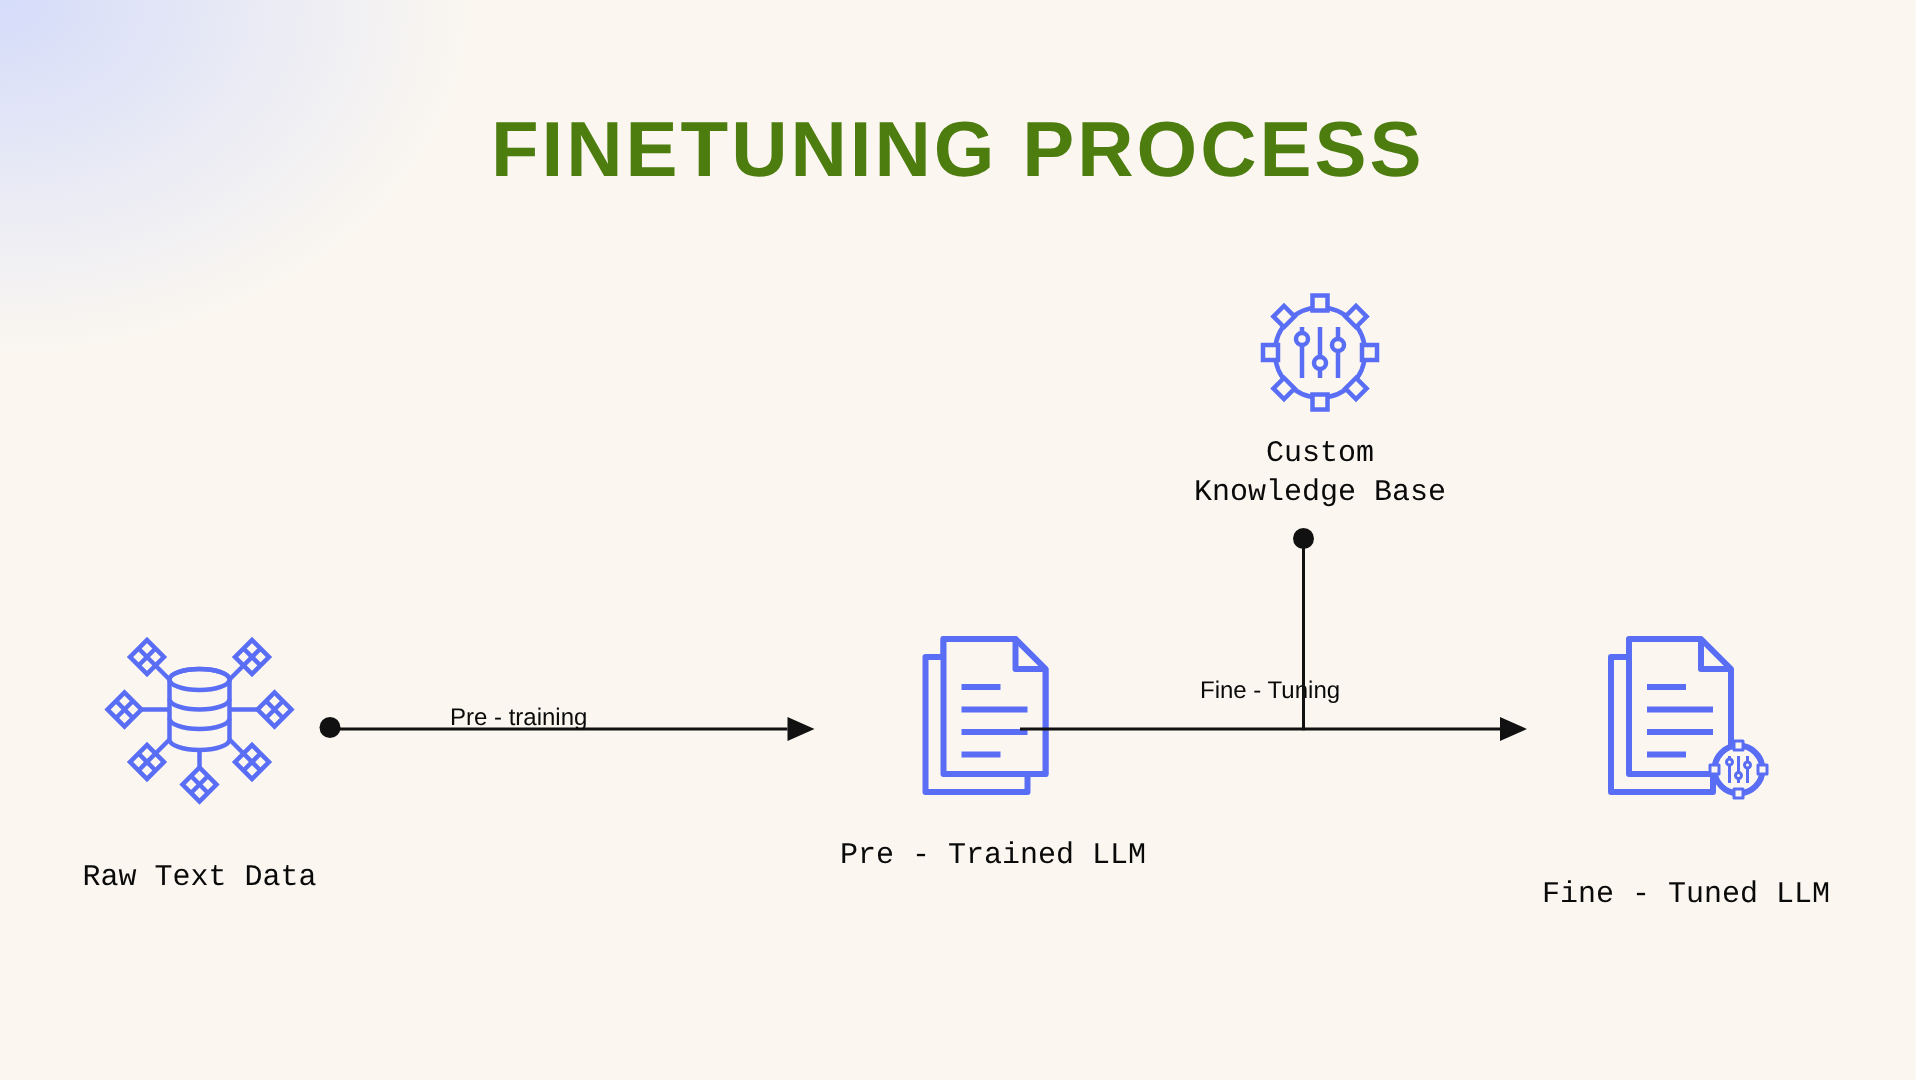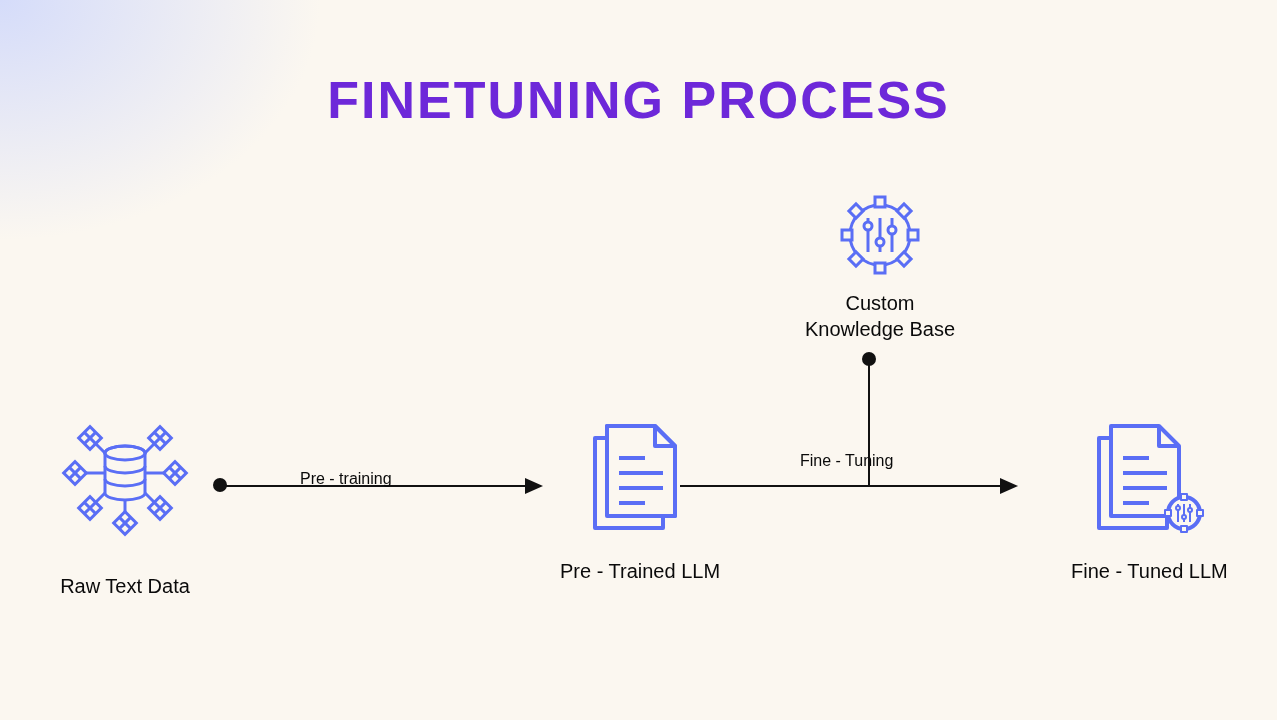--- a/index.html
+++ b/index.html
@@ -13,27 +13,28 @@
   }
   .title {
     position: absolute;
     top: 70px;
     left: 0;
     right: 0;
     text-align: center;
     font-size: 52px;
     font-weight: 900;
     letter-spacing: 2px;
-    color: #6d28d9;
+    color: #4d7c0f;
   }
   .node {
     position: absolute;
     display: flex;
     flex-direction: column;
     align-items: center;
+    font-family: Liberation Mono, monospace;
   }
   .node-label {
     font-size: 20px;
     color: #0a0a0a;
     text-align: center;
     line-height: 1.3;
     margin-top: 10px;
   }
   .edge-label {
     position: absolute;
@@ -164,21 +165,21 @@
   </svg>
   <div class="node-label" style="white-space:pre-line;">Custom
 Knowledge Base</div>
 </div>
 
 <div class="dot" style="left:862px; top:352px;"></div>
 <svg class="connector" style="left:866px; top:362px;" width="6" height="125">
   <line x1="3" y1="0" x2="3" y2="125" stroke="#111" stroke-width="2"></line>
 </svg>
 
-<div class="node" style="left:1071px; top:418px;">
+<div class="node" style="left:1028px; top:418px;gap:26px;">
   <svg width="120" height="125" viewBox="0 0 120 125">
     <g stroke="#5a6ef5" stroke-width="4" fill="none" stroke-linejoin="round">
       <path d="M10 20 L10 110 L78 110 L78 20 Z" fill="#fbf7f0"></path>
       <path d="M22 8 L22 98 L90 98 L90 28 L70 8 Z" fill="#fbf7f0"></path>
       <path d="M70 8 L70 28 L90 28"></path>
       <line x1="34" y1="40" x2="60" y2="40"></line>
       <line x1="34" y1="55" x2="78" y2="55"></line>
       <line x1="34" y1="70" x2="78" y2="70"></line>
       <line x1="34" y1="85" x2="60" y2="85"></line>
 

